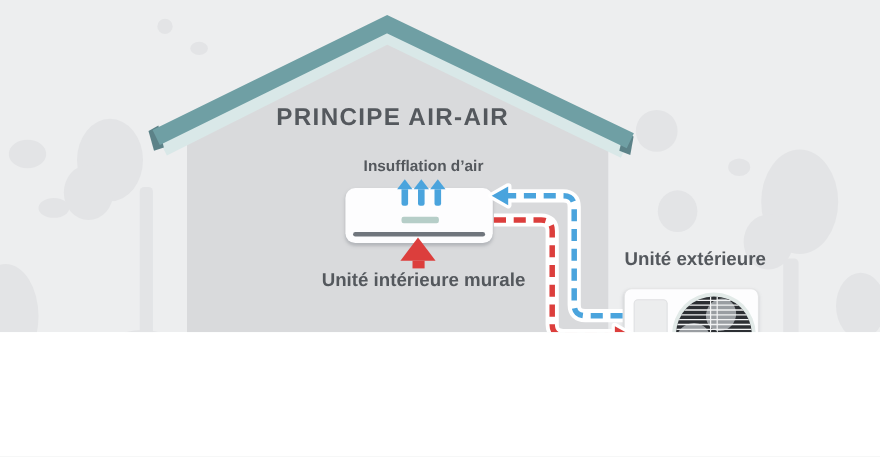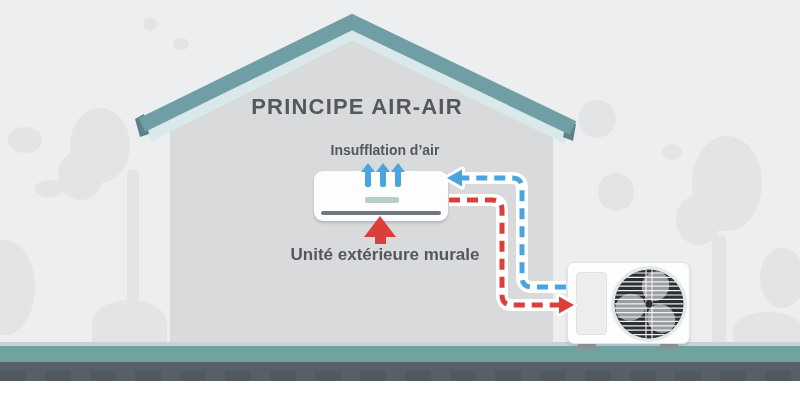--- a/index.html
+++ b/index.html
@@ -4,21 +4,21 @@
 <style>
   :root{
     --background:#EDEEEF; --tree-silhouette:#E3E4E6; --wall-gray:#D9DADC;
     --roof-teal:#6F9FA4; --roof-underside:#D9E8E8; --roof-edge-dark:#5C8288;
     --ground-teal:#6FA3A2; --ground-dark:#575F68; --ground-light-line:#CBCFD6;
     --flow-cold:#4AA4DD; --flow-hot:#DC3E3C; --text:#54585D;
     --unit-white:#FDFDFE; --vent-gray:#70767D; --status-teal:#B6CEC8;
     --fan-dark:#2C2F33; --fan-blade:#9A9EA2; --foot-gray:#8E949A;
   }
   html,body{margin:0;padding:0;}
-  .scene{position:relative;width:800px;height:381px;background:var(--background);
+  .scene{position:relative;width:800px;height:302px;background:var(--background);
     overflow:hidden;font-family:"Liberation Sans",sans-serif;}
   .scene *{box-sizing:border-box;}
   .abs{position:absolute;}
   .blob{position:absolute;background:var(--tree-silhouette);border-radius:50%;z-index:0;}
   .trunk{position:absolute;background:var(--tree-silhouette);border-radius:4px;z-index:0;}
   .mound{position:absolute;background:var(--tree-silhouette);border-radius:50% 50% 0 0;z-index:0;}
   svg.layer{position:absolute;left:0;top:0;pointer-events:none;}
   .house-svg{z-index:1;}
   .ground-light{left:0;top:342px;width:800px;height:4px;background:var(--ground-light-line);z-index:2;}
   .ground-teal{left:0;top:346px;width:800px;height:16px;background:var(--ground-teal);z-index:2;}
@@ -141,15 +141,16 @@
       <div class="shaft"></div>
   </div>
 
   <div class="red-up-arrow">
     <div class="head"></div>
       <div class="shaft"></div>
   </div>
 
   <div class="label title">PRINCIPE AIR-AIR</div>
   <div class="label lbl-air">Insufflation d’air</div>
-  <div class="label lbl-indoor">Unité extérieure murale</div>
+  <div class="label lbl-indoor">Unité intérieure murale</div>
+  <div class="label lbl-outdoor">Unité extérieure</div>
 
 </div>
 
 </body></html>

